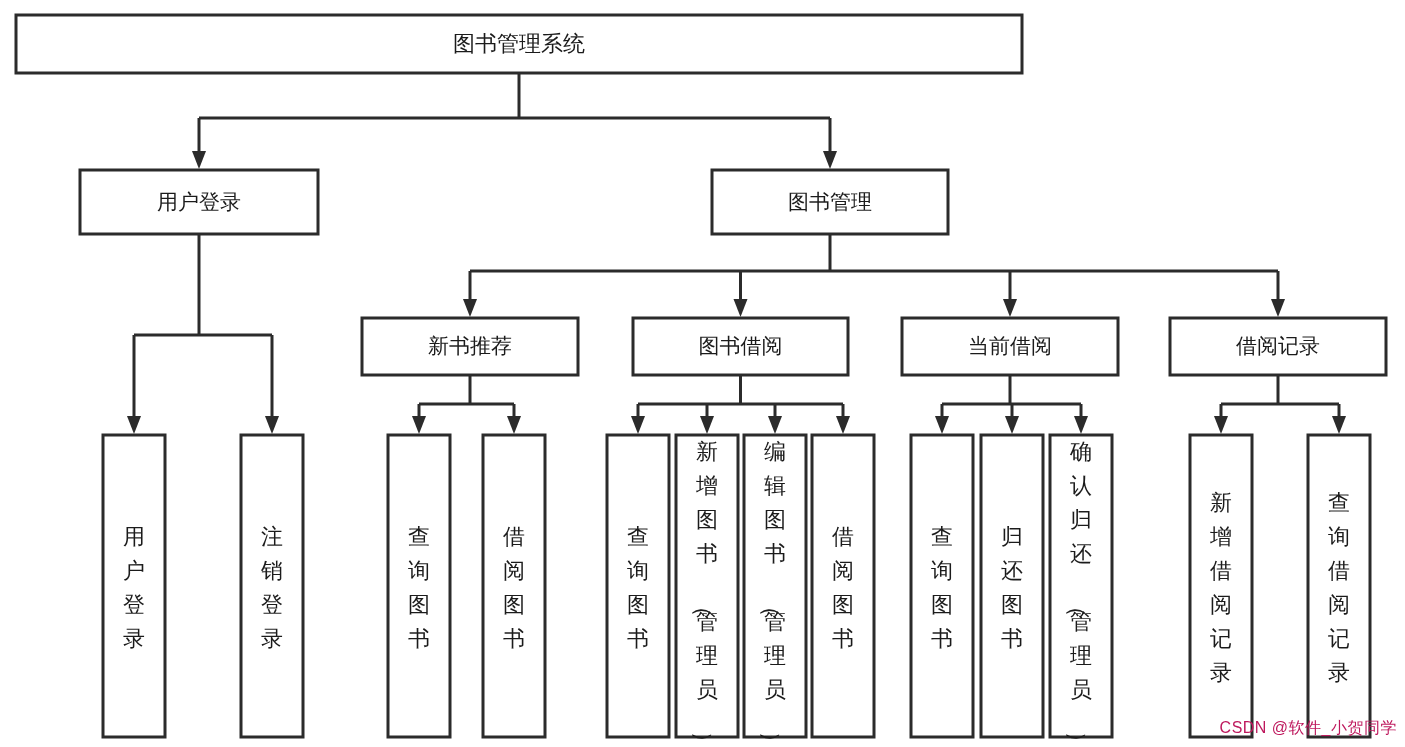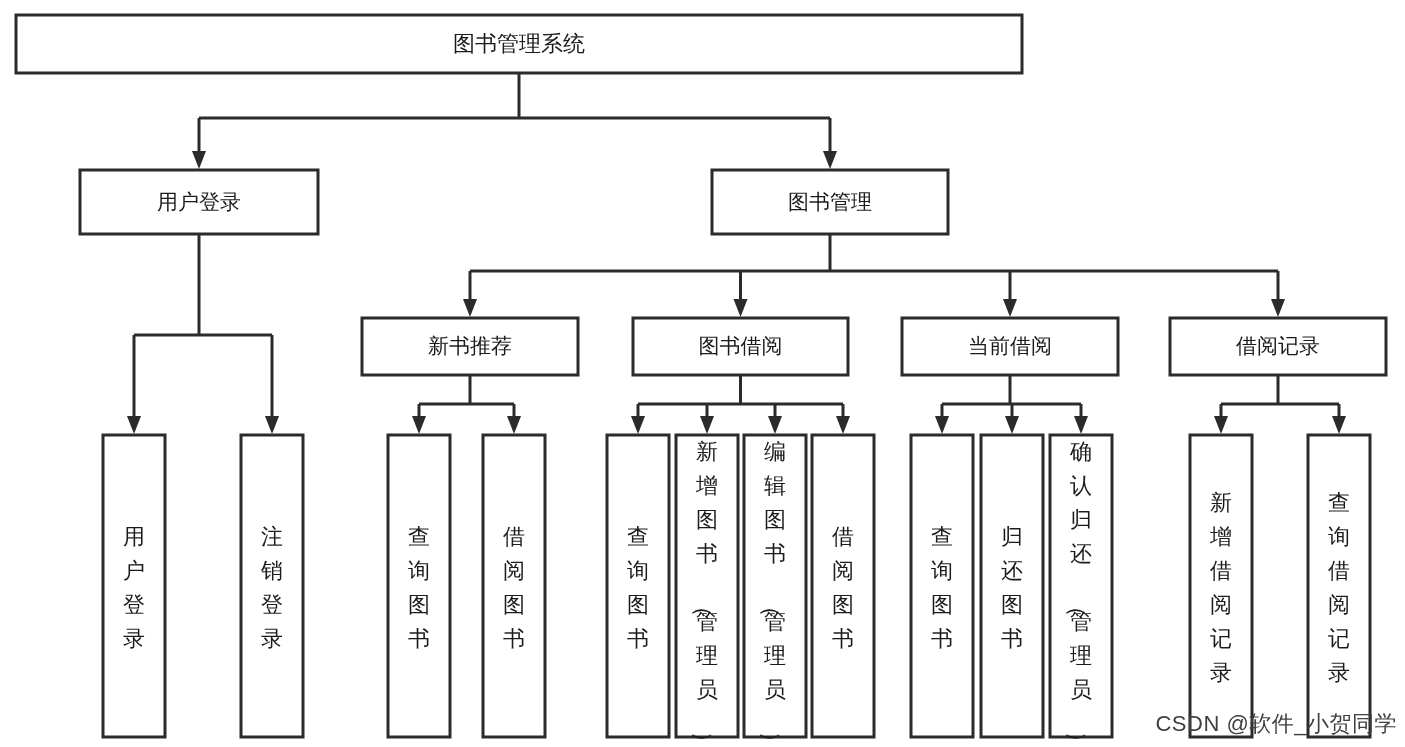--- a/index.html
+++ b/index.html
@@ -50,22 +50,22 @@
   }
   .arrow-head {
     fill: #2b2b2b;
     stroke: none;
   }
   .watermark {
     position: absolute;
     right: 8px;
     bottom: 8px;
     font-family: "Liberation Sans", "DejaVu Sans", sans-serif;
-    font-size: 22px;
-    color: #404040;
+    font-size: 16px;
+    color: #be185d;
     letter-spacing: 0.5px;
     white-space: nowrap;
     pointer-events: none;
   }
 </style>
 </head>
 <body>
 
 <div id="chart-root">
   <svg id="chart-svg" width="1405" height="747" viewBox="0 0 1405 747" xmlns="http://www.w3.org/2000/svg">

